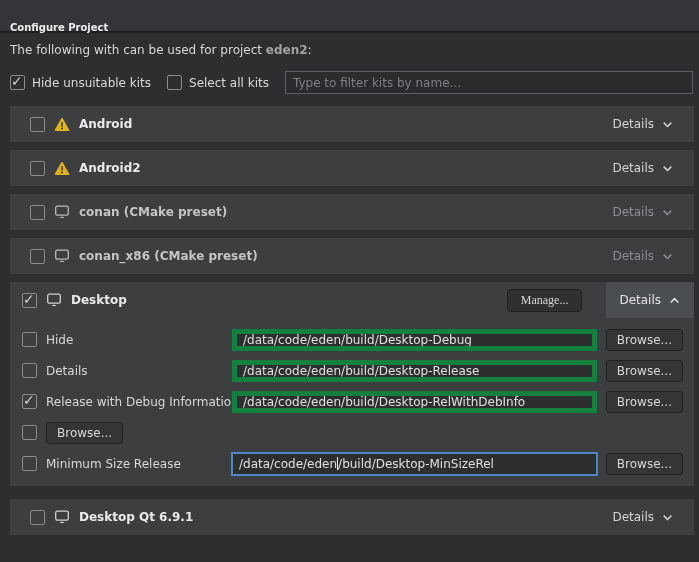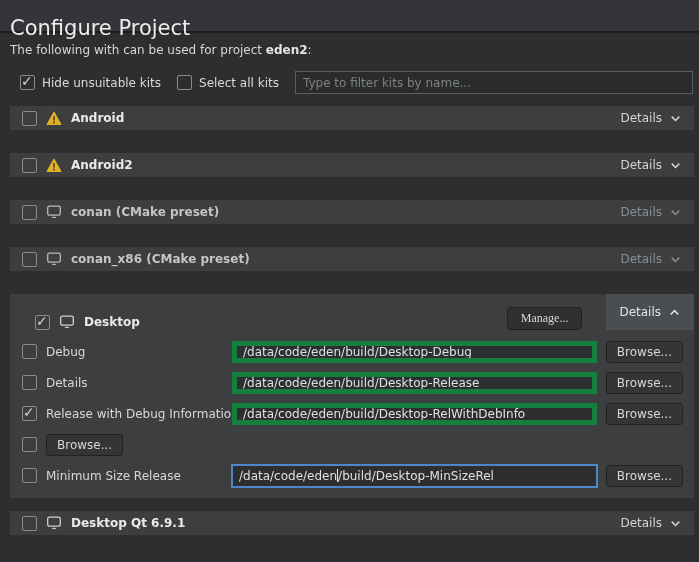--- a/index.html
+++ b/index.html
@@ -4,47 +4,47 @@
 <style>
   html,body{margin:0;padding:0;background:#2c2e30;}
   .page{
     position:relative;width:699px;height:562px;overflow:hidden;
     background:#2c2e30;color:#d9dadb;
     font-family:"DejaVu Sans","Liberation Sans",sans-serif;font-size:12px;
   }
   
   .titlebar{height:31px;background:#333538;border-bottom:2px solid #1c1d1e;
     display:flex;align-items:center;padding-left:10px;}
-  .titlebar .title{font-size:21px;font-weight:normal;color:#eceded;margin-top:24px;}
+  .titlebar .title{font-size:10px;font-weight:bold;color:#eceded;margin-top:24px;}
   
   .intro{margin:10px 10px 0 10px;height:15px;color:#d6d7d8;}
-  .intro b{color:#e5e5e5;}
-  
-  .controls{display:flex;align-items:center;margin:13px 6px 0 20px;height:23px;}
+  .intro b{color:#a3a3a3;}
+  
+  .controls{display:flex;align-items:center;margin:13px 6px 0 10px;height:23px;}
   .cb-label{display:flex;align-items:center;gap:7px;margin-right:16px;cursor:default;}
   .checkbox{width:13px;height:13px;border:1px solid #8a8c8e;border-radius:2px;
     background:transparent;position:relative;flex:0 0 auto;}
   .checkbox[data-checked="true"]::after{
     content:"\2713";position:absolute;left:0px;top:-3px;font-size:14px;color:#cfd1d2;}
   .filter-input{flex:1;height:23px;box-sizing:border-box;background:#292b2c;
     border:1px solid #5c5f61;color:#dfe0e1;padding:0 7px;font:inherit;outline:none;}
   .filter-input::placeholder{color:#7e8183;}
   
   .kit-list{margin:12px 5px 0 10px;}
-  .kit-row{background:#3c3e40;height:24px;margin-bottom:23px;
-    display:flex;align-items:center;padding:0 12px;}
+  .kit-row{background:#3c3e40;height:36px;margin-bottom:8px;
+    display:flex;align-items:center;padding:0 20px;}
   .kit-left{display:flex;align-items:center;gap:9px;flex:1;min-width:0;}
   .kit-name{font-weight:bold;color:#e9eaeb;}
   .kit-row.dim .kit-name{color:#c3c5c6;}
   .details{display:flex;align-items:center;gap:7px;color:#d2d3d4;cursor:default;}
   .kit-row.dim .details{color:#8b8e90;}
   .details svg{display:block;}
   
   .kit-section{background:#3c3e40;margin-bottom:13px;}
-  .kit-header{height:36px;display:flex;align-items:flex-end;padding-left:25px;}
+  .kit-header{height:36px;display:flex;align-items:center;padding-left:12px;}
   .kit-header .kit-left{flex:1;}
   .btn{background:#2e3032;border:1px solid #1e1f20;border-radius:4px;color:#d6d7d8;
     font:inherit;padding:3px 13px;cursor:default;}
   .manage-btn{margin-right:24px;font-family:Liberation Serif, serif;}
   .details-toggle{height:36px;display:flex;align-items:center;gap:7px;
     background:#4b4e50;color:#e2e3e4;padding:0 13px;cursor:default;}
   .configs{padding:6px 11px 7px 12px;}
   .config-row{height:31px;display:flex;align-items:center;}
   .config-label{flex:0 0 186px;margin-left:9px;color:#d7d8d9;
     white-space:nowrap;overflow:hidden;}
@@ -168,21 +168,21 @@
           <svg width="13" height="13" viewBox="0 0 12 12">
             <path d="M2.5 7.8 L6 4.3 L9.5 7.8" fill="none" stroke="currentColor" stroke-width="1.4"></path>
           </svg>
         </span>
       </div>
 
       <div class="configs">
 
         <div class="config-row">
           <span class="checkbox" data-checked="false"></span>
-          <span class="config-label">Debug</span>
+          <span class="config-label">Hide</span>
           <div class="pathbox">
             <span>/data/code/eden/build/Desktop-Debug</span>
           </div>
           <button class="btn browse-btn">Browse...</button>
         </div>
 
         <div class="config-row">
           <span class="checkbox" data-checked="false"></span>
           <span class="config-label">Details</span>
           <div class="pathbox">

